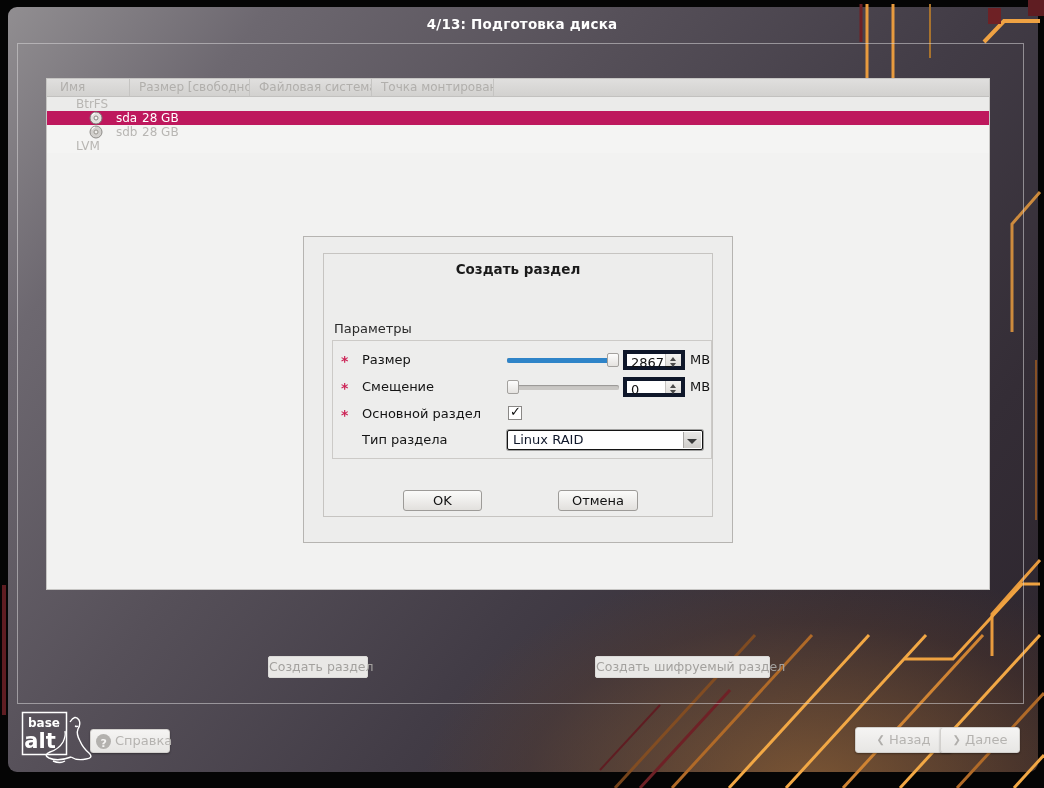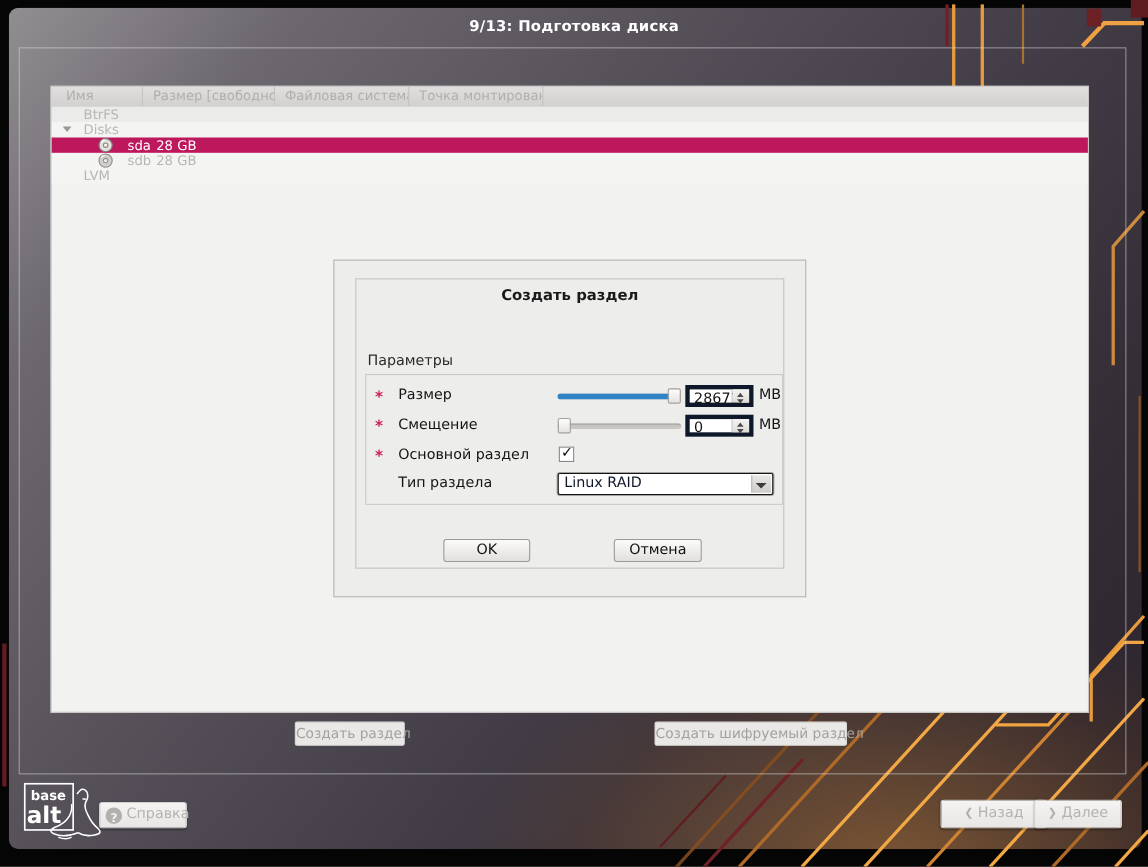--- a/index.html
+++ b/index.html
@@ -15,21 +15,21 @@
       radial-gradient(520px 300px at 78% 102%, rgba(196,128,52,.50), rgba(120,70,30,.18) 55%, transparent 75%),
       linear-gradient(128deg,#918e91 0%,#6d6870 16%,#565059 38%,#423c46 60%,#342d36 80%,#2c242c 100%);
   }
   svg.deco{position:absolute;left:0;top:0;pointer-events:none;}
   
   .wintitle{position:absolute;left:0;top:16px;width:100%;text-align:center;
     color:#ffffff;font-size:13.5px;font-weight:bold;letter-spacing:.2px;}
   .wizard-border{position:absolute;left:17px;top:43px;width:1005px;height:659px;
     border:1px solid rgba(215,213,215,.55);}
   
-  .panel{position:absolute;left:46px;top:78px;width:944px;height:570px;
+  .panel{position:absolute;left:46px;top:78px;width:944px;height:512px;
     background:#f2f2f1;border:1px solid #c6c5c3;box-sizing:border-box;}
   .thead{display:flex;height:17px;background:linear-gradient(#e0dfde,#d2d1cf);
     border-bottom:1px solid #c2c1bf;}
   .th{box-sizing:border-box;border-right:1px solid #c5c4c2;color:#b1afac;
     font-size:12px;line-height:16px;padding-left:9px;white-space:nowrap;overflow:hidden;}
   .th.c1{width:83px;padding-left:13px;}
   .th.c2{width:120px;}.th.c3{width:122px;}.th.c4{width:122px;}
   .th.c5{flex:1;border-right:none;}
   .trow{position:relative;height:14px;font-size:12px;line-height:14px;color:#b8b6b3;text-align:center;}
   .stripe-a{background:#ebebea;}
@@ -132,37 +132,33 @@
     <path d="M1014,788 L1044,755" stroke="#f2a845" stroke-width="3"></path>
     <path d="M640,788 L730,690" stroke="#6e2126" stroke-width="3"></path>
     <path d="M600,770 L660,705" stroke="#5f1d22" stroke-width="2"></path>
 
     <rect x="988" y="8" width="13" height="16" fill="#6e2125"></rect>
     <rect x="1028" y="0" width="16" height="16" fill="#5f1d22"></rect>
     <rect x="2" y="585" width="4" height="130" fill="#5f1d22"></rect>
   </g>
 </svg>
 
-<div class="wintitle">9/13: Подготовка диска</div>
+<div class="wintitle">4/13: Подготовка диска</div>
 <div class="wizard-border"></div>
 
 <div class="panel">
   <div class="thead">
     <div class="th c1">Имя</div>
     <div class="th c2">Размер [свободно]</div>
     <div class="th c3">Файловая система</div>
     <div class="th c4">Точка монтирования</div>
   </div>
 
   <div class="trow stripe-a">
     <span class="tname lvl0">BtrFS</span>
-  </div>
-  <div class="trow stripe-b">
-    <span class="expander"></span>
-    <span class="tname lvl0">Disks</span>
   </div>
   <div class="trow sel">
     <svg class="dicon" viewBox="0 0 14 14">
       <circle cx="7" cy="7" r="6" fill="#e3e1de" stroke="#7d7b78"></circle>
       <circle cx="7" cy="7" r="2" fill="#f6f5f3" stroke="#8a8885"></circle>
       <path d="M3,4.4 a5,5 0 0 1 3,-2.4" stroke="#ffffff" fill="none" stroke-width="1.3"></path>
     </svg>
     <span class="tname lvl1">sda</span>
     <span class="tsize">28 GB</span>
   </div>

